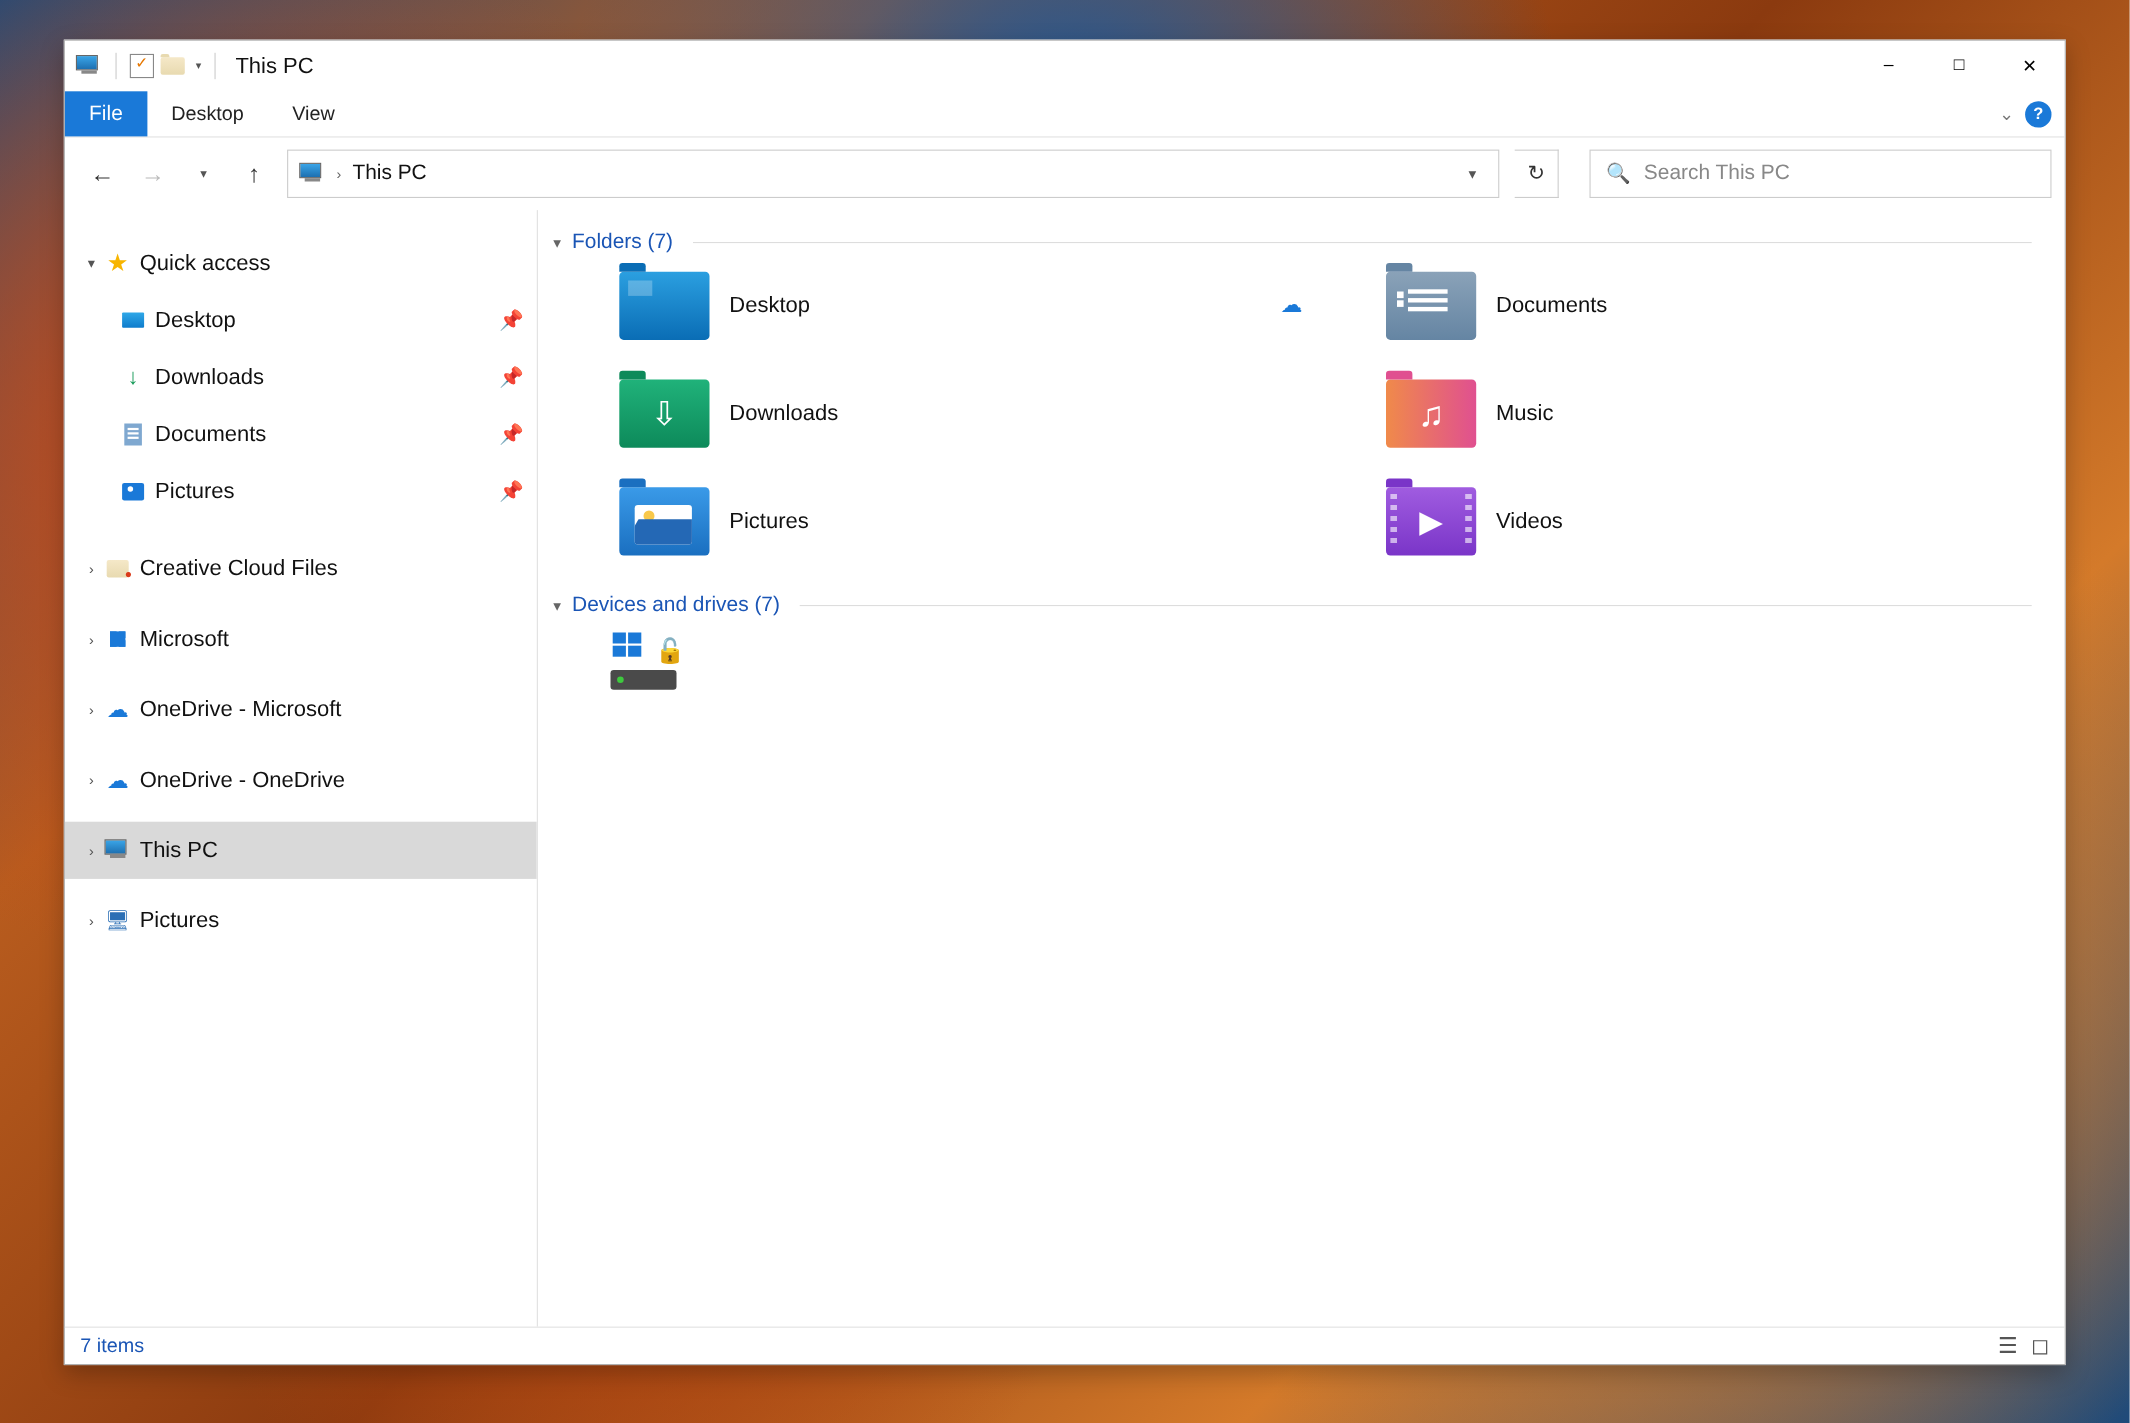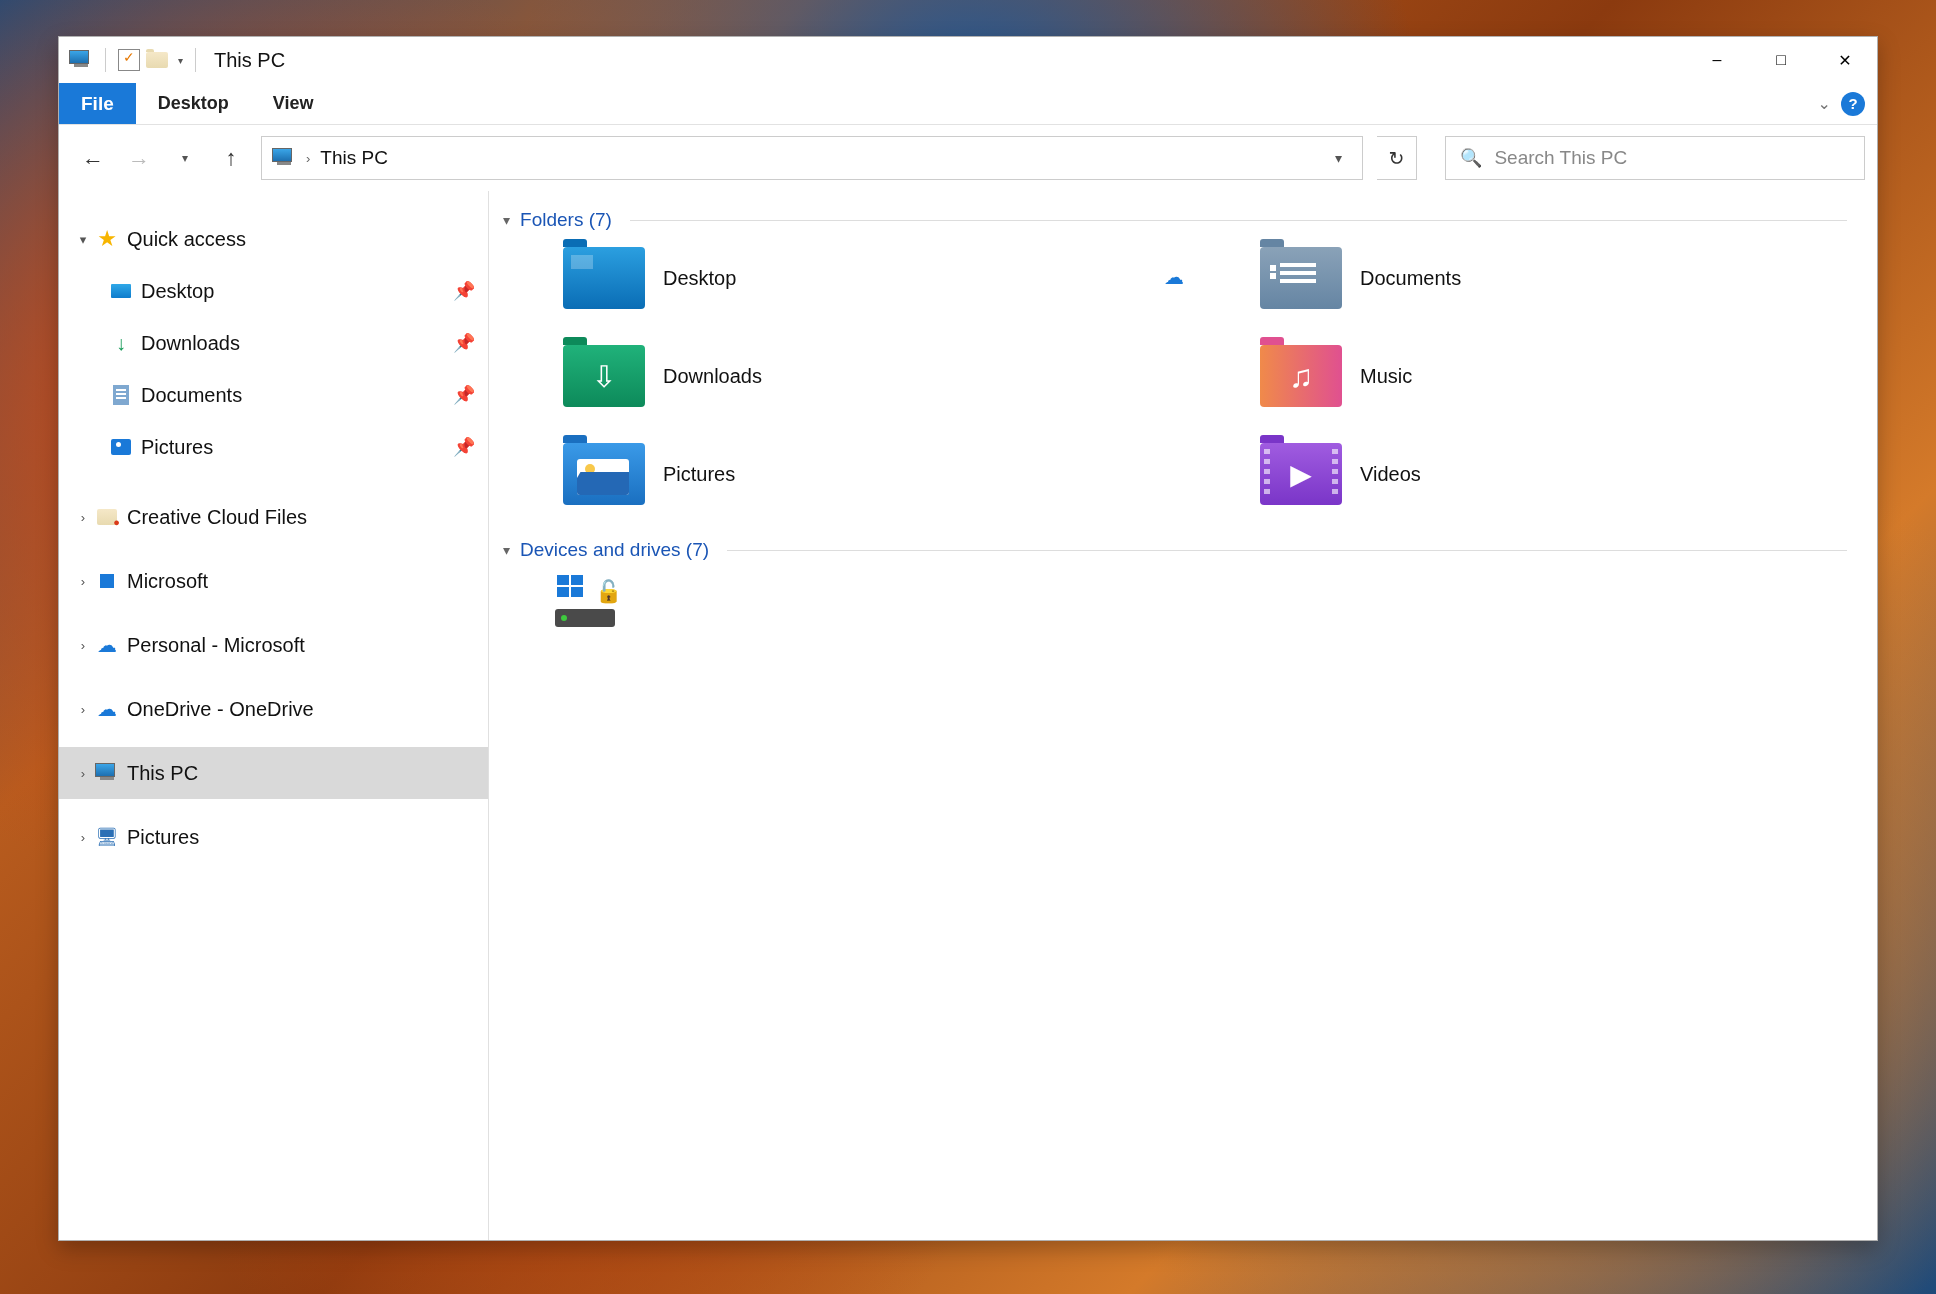--- a/index.html
+++ b/index.html
@@ -47,21 +47,21 @@
   .folder-small::before{content:"";position:absolute;top:-3px;left:0;width:8px;height:3px;background:#e8dab0;border-radius:2px 2px 0 0;}
   .qat .chev{font-size:10px;color:#555;margin-left:4px;}
   .title-text{margin-left:12px;font-size:20px;color:#111;}
   .titlebar .spacer{flex:1;}
   .winbtn{width:64px;height:46px;display:flex;align-items:center;justify-content:center;font-size:16px;color:#000;}
 
   
   .ribbon{
     height:42px;display:flex;align-items:stretch;border-bottom:1px solid #e2e2e2;position:relative;
   }
-  .ribbon .tab{padding:0 22px;display:flex;align-items:center;font-size:18px;color:#222;font-weight:bold;}
+  .ribbon .tab{padding:0 22px;display:flex;align-items:center;font-size:18px;color:#222;}
   .ribbon .tab.file{background:#1a79d8;color:#fff;font-size:19px;}
   .ribbon .right{position:absolute;right:12px;top:0;bottom:0;display:flex;align-items:center;gap:10px;}
   .ribbon .chevdown{font-size:16px;color:#777;}
   .help-badge{width:24px;height:24px;border-radius:50%;background:#1a79d8;color:#fff;display:flex;align-items:center;justify-content:center;font-weight:bold;font-size:15px;}
 
   
   .navbar{
     height:66px;display:flex;align-items:center;padding:0 12px 0 18px;gap:14px;
   }
   .navbtn{width:32px;height:32px;display:flex;align-items:center;justify-content:center;color:#333;font-size:22px;}
@@ -307,21 +307,21 @@
         <span>Microsoft</span>
       </div>
 
       <div style="height:12px"></div>
 
       <div class="navitem">
         <span class="exp">›</span>
         <span class="ic">
             <span class="cloud-ic">☁</span>
           </span>
-        <span>Personal - Microsoft</span>
+        <span>OneDrive - Microsoft</span>
       </div>
 
       <div style="height:12px"></div>
 
       <div class="navitem">
         <span class="exp">›</span>
         <span class="ic">
             <span class="cloud-ic">☁</span>
           </span>
         <span>OneDrive - OneDrive</span>
@@ -428,14 +428,22 @@
               <span></span>
             </div>
           <span class="lock">🔓</span>
           <div class="hdd"></div>
         </div>
       </div>
 
     </div>
   </div>
 
+  <div class="statusbar">
+    <span>7 items</span>
+    <div class="spacer"></div>
+    <div class="view-toggle">
+      <span>☰</span>
+      <span>◻</span>
+    </div>
+  </div>
 
 </div>
 
 </body></html>

